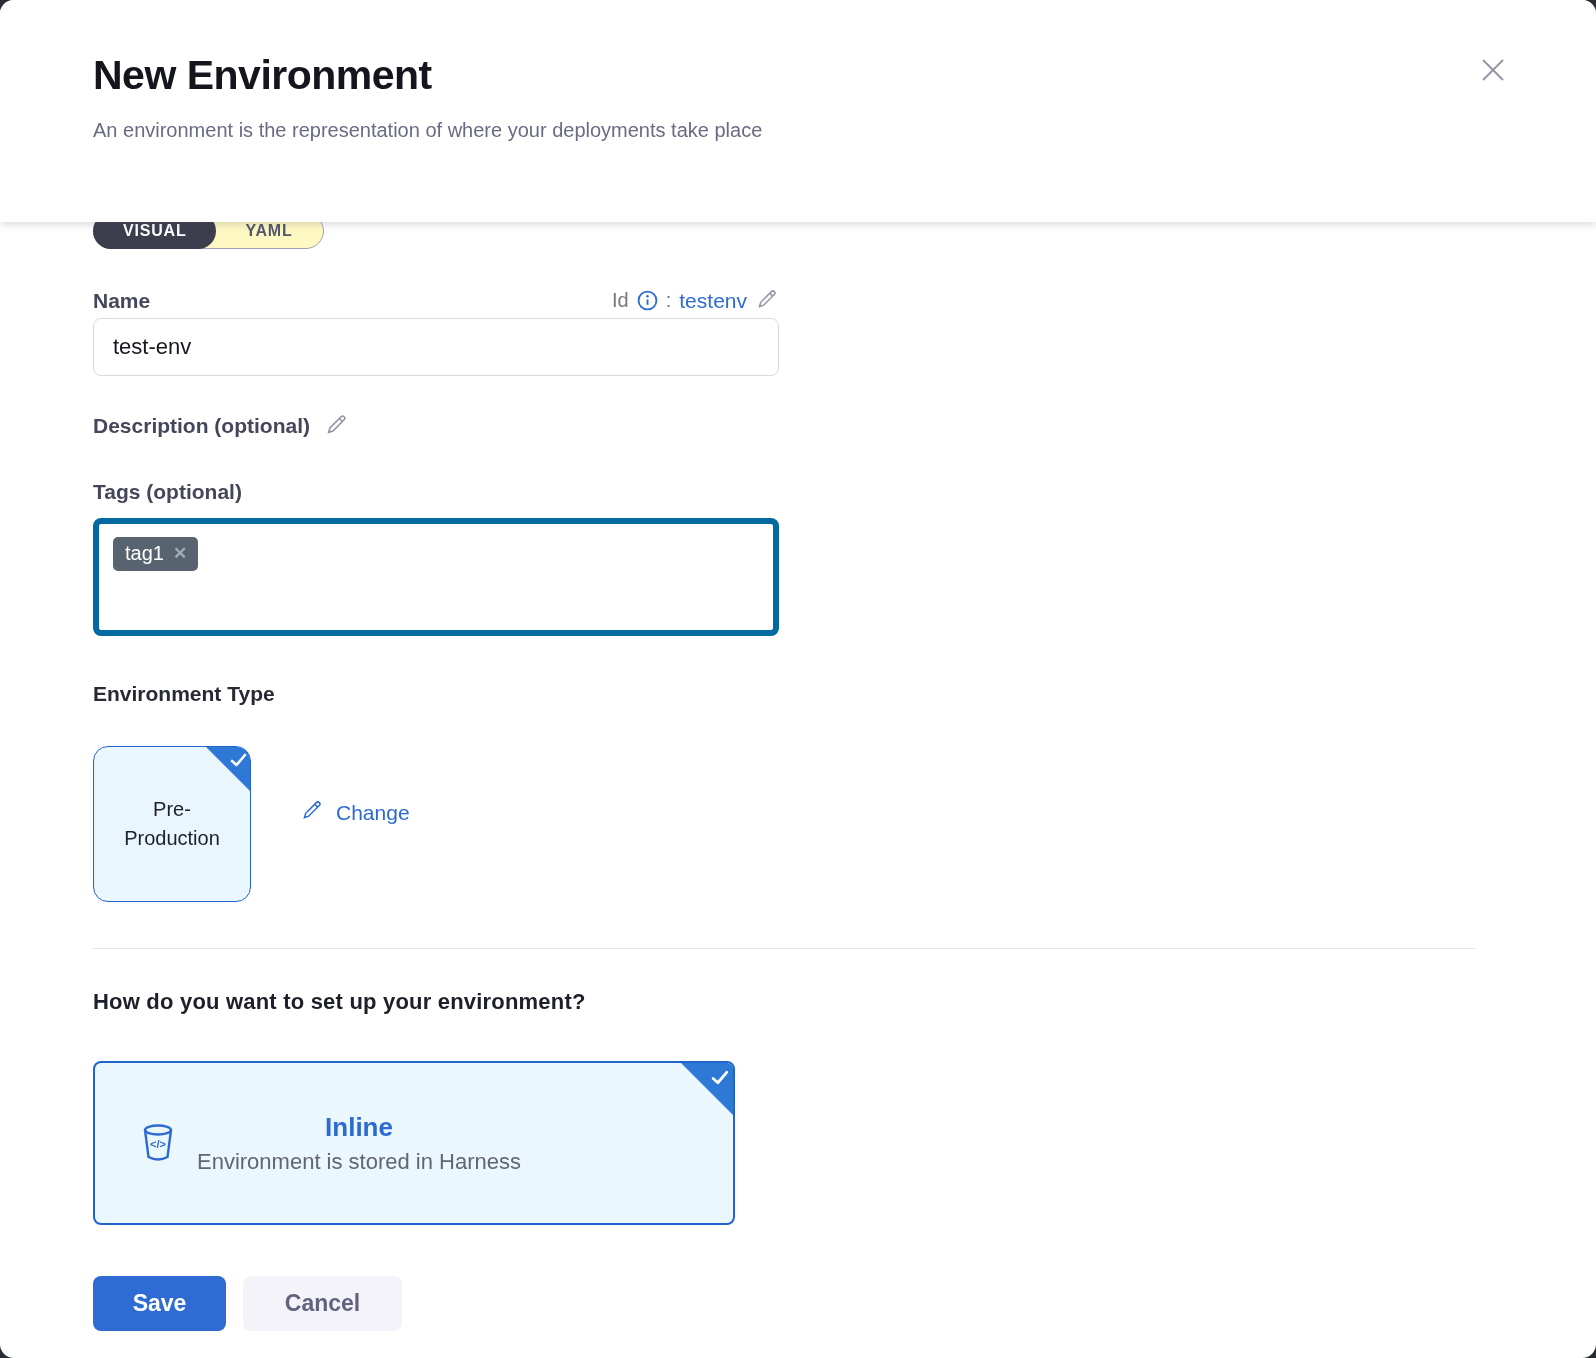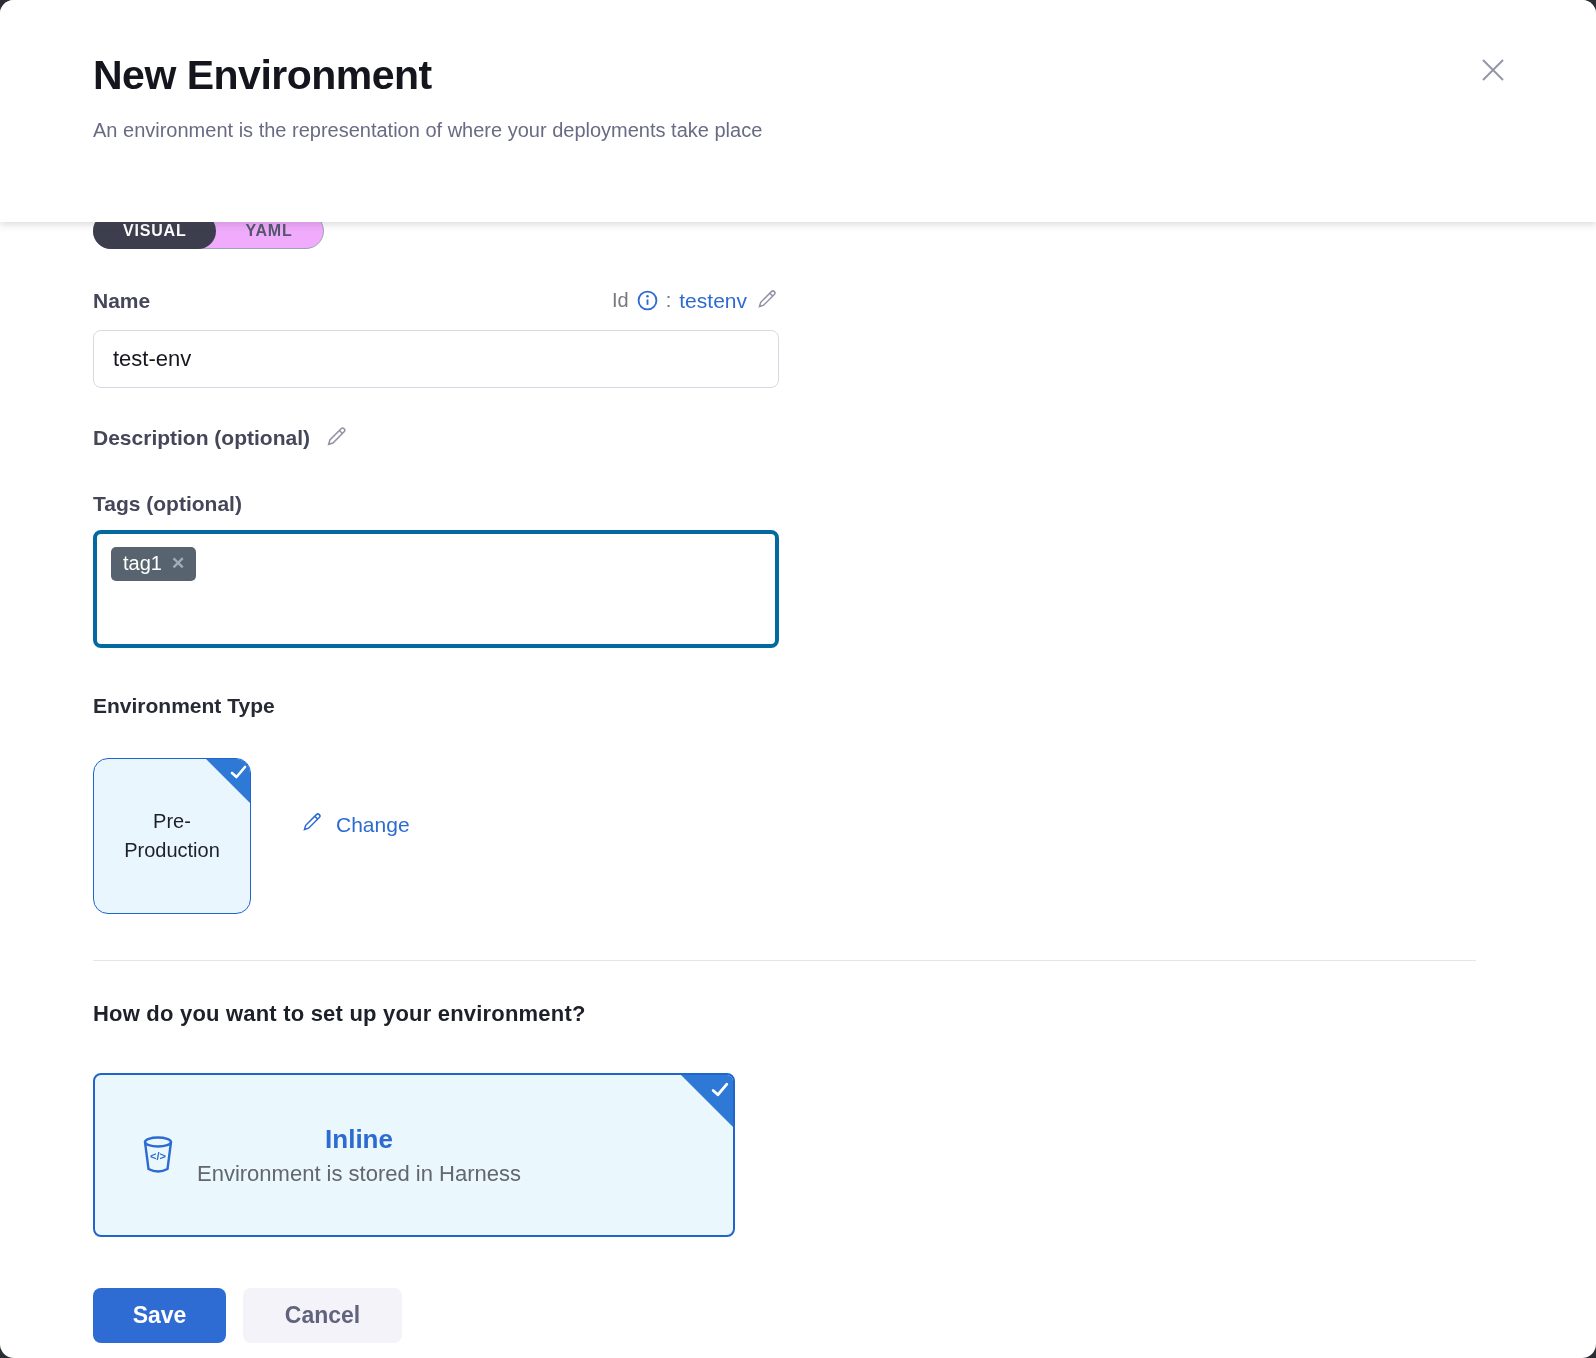--- a/index.html
+++ b/index.html
@@ -41,21 +41,21 @@
   .modal-body {
     position:relative; z-index:1;
     padding:0 120px 0 93px;
   }
   
   .mode-toggle {
     display:inline-flex;
     margin-top:-10px;
     border:1px solid #9fa1b6;
     border-radius:22px;
-    background:#f0abfc;
+    background:#fef9c3;
   }
   .mode-seg {
     border:none; background:transparent; cursor:pointer;
     padding:8px 30px;
     border-radius:22px;
     font-family:"Liberation Sans", sans-serif;
     font-size:16px; font-weight:700; letter-spacing:0.8px;
     color:#54566b;
   }
   .mode-seg.active {
@@ -69,38 +69,38 @@
   }
   .field-label {
     font-size:21px; font-weight:600; color:#45465a;
   }
   .id-group { display:flex; align-items:center; gap:8px; }
   .id-label { font-size:20px; color:#77787e; }
   .id-colon { font-size:20px; color:#77787e; }
   .id-value { font-size:21px; color:#2d6bd2; text-decoration:none; }
   .icon-btn { background:none; border:none; cursor:pointer; display:inline-flex; align-items:center; }
   .text-input {
-    margin-top:16px;
+    margin-top:4px;
     width:686px; height:58px;
     border:1px solid #d8d9e3; border-radius:8px;
     padding:0 19px;
     font-family:"Liberation Sans", sans-serif;
     font-size:22px; color:#17181f;
     outline:none;
   }
   
   .desc-row {
     margin-top:36px;
     display:flex; align-items:center; gap:14px;
   }
   .tags-label { margin-top:40px; }
   .tags-box {
     margin-top:14px;
     width:686px; height:118px;
-    border:4px solid #0369a1; border-radius:8px;
+    border:6px solid #0369a1; border-radius:8px;
     padding:13px 14px;
     cursor:text;
   }
   .tag-chip {
     display:inline-flex; align-items:center; gap:9px;
     background:#57636e; color:#ffffff;
     border-radius:5px;
     padding:5px 11px 6px 12px;
     font-size:20px;
   }

